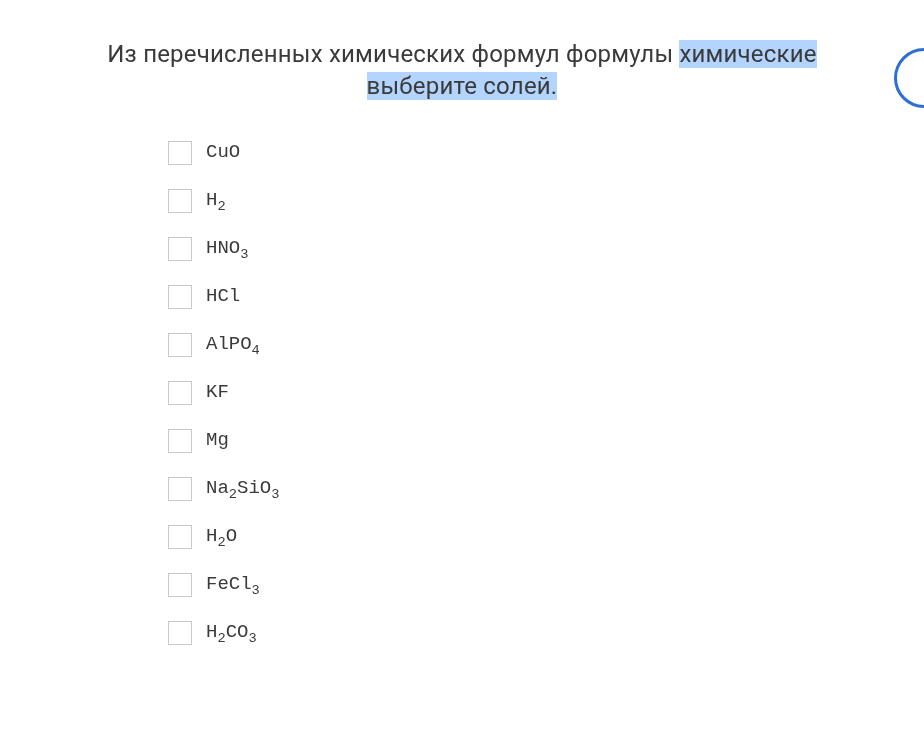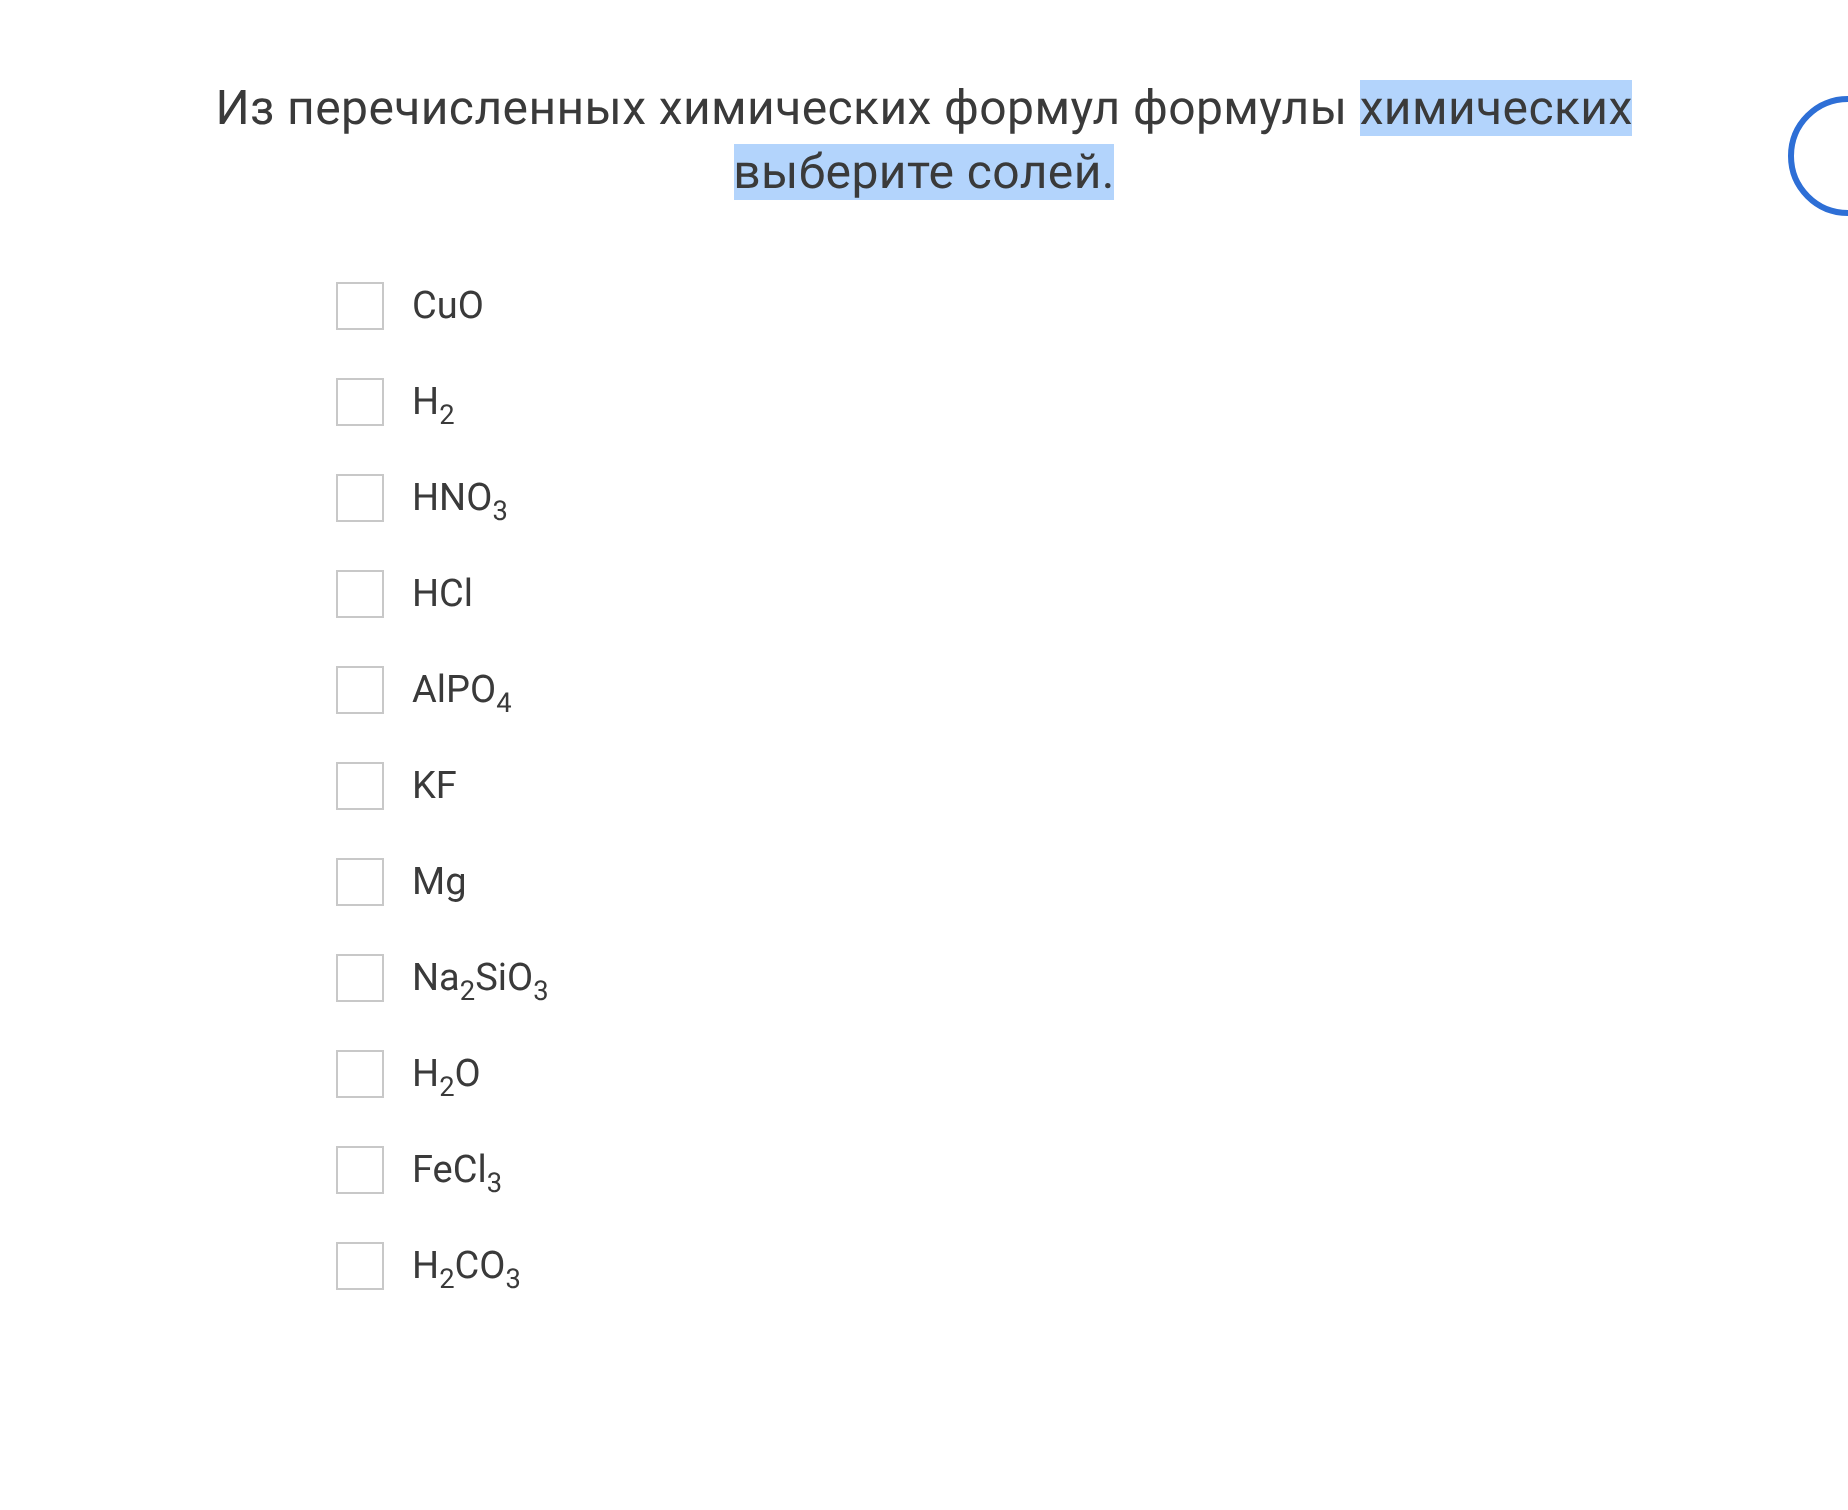--- a/index.html
+++ b/index.html
@@ -24,20 +24,21 @@
     }
     .options {
       margin-top: 38px;
       margin-left: 168px;
     }
     .option-row {
       display: flex;
       align-items: center;
       margin-bottom: 24px;
       height: 24px;
+      font-family: Liberation Mono, monospace;
     }
     .checkbox {
       width: 24px;
       height: 24px;
       border: 1px solid #c8c8c8;
       background: #fff;
       margin-right: 14px;
       flex-shrink: 0;
       cursor: pointer;
     }
@@ -59,21 +60,21 @@
       height: 60px;
       border: 3px solid #2e6fd6;
       border-radius: 50%;
       background: #fff;
     }
   </style>
 </head>
 <body>
 
 <div class="question-text">
-  <span>Из перечисленных химических формул формулы </span><span class="highlight">химических</span><br><span class="highlight">выберите солей.</span>
+  <span>Из перечисленных химических формул формулы </span><span class="highlight">химические</span><br><span class="highlight">выберите солей.</span>
 </div>
 
 <div class="options" id="options-container">
     <div class="option-row">
       <div class="checkbox"></div>
       <span class="formula">CuO</span>
     </div>
     <div class="option-row">
       <div class="checkbox"></div>
       <span class="formula">H<sub>2</sub></span>

